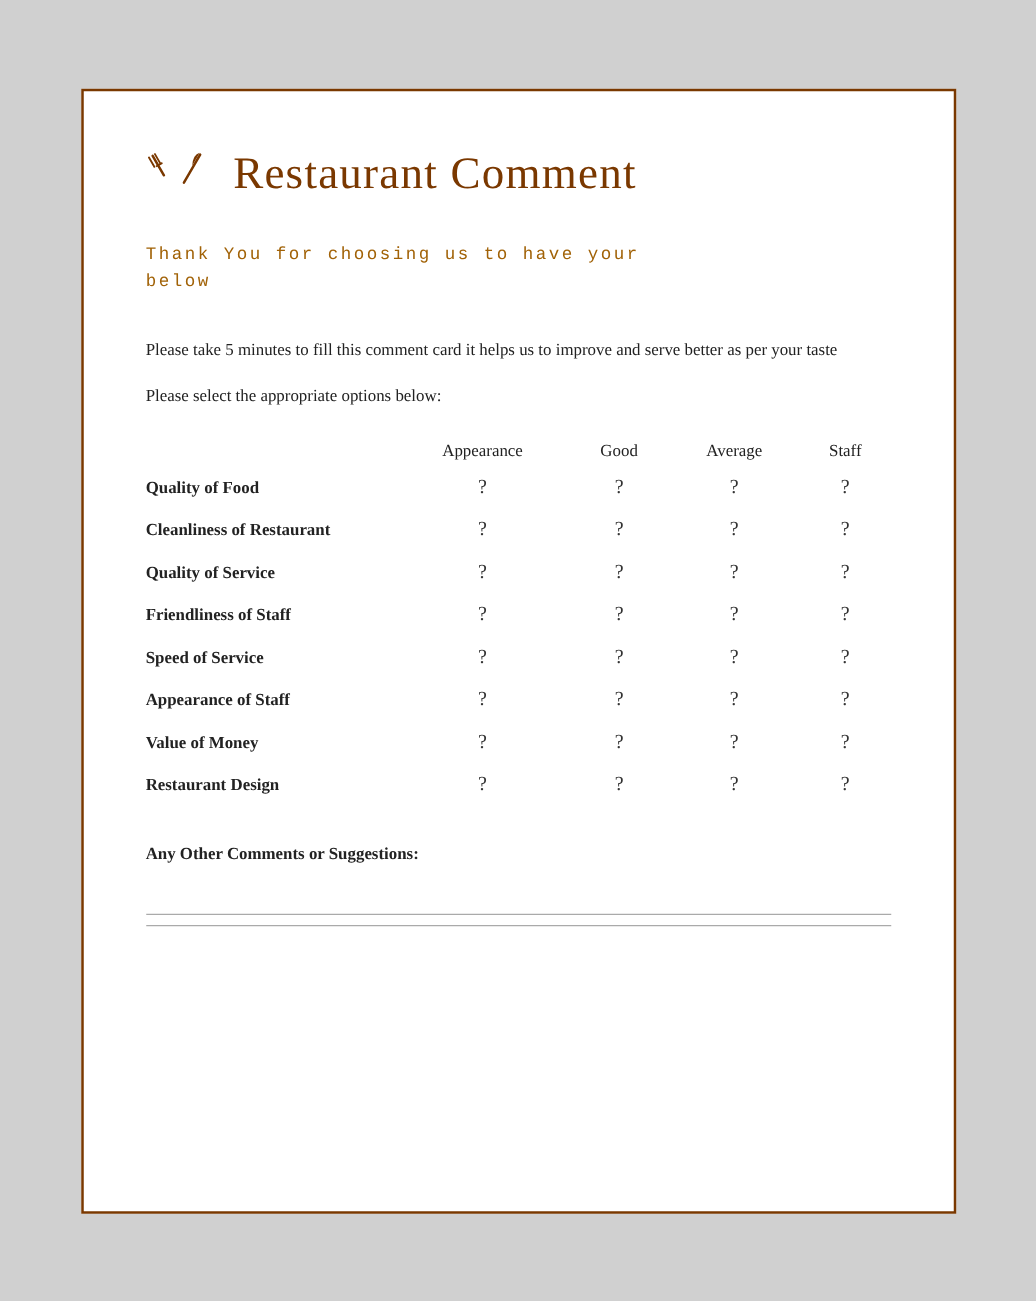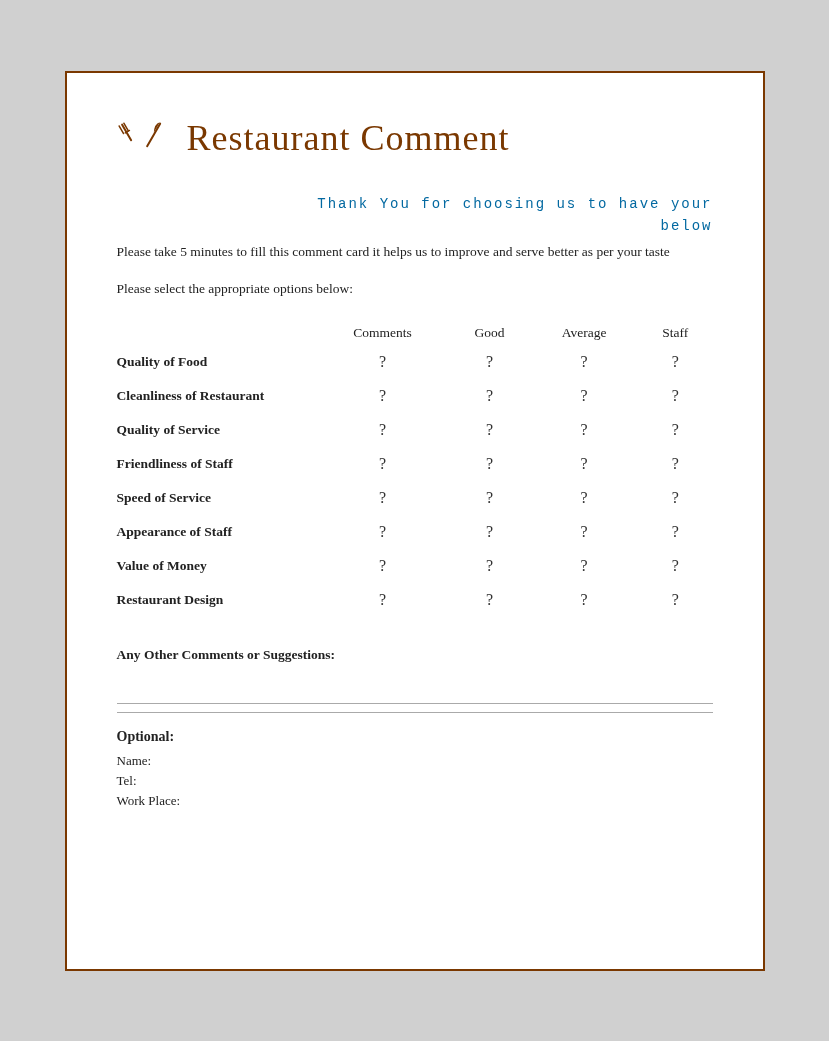--- a/index.html
+++ b/index.html
@@ -48,25 +48,25 @@
 
     .title {
       font-family: 'Times New Roman', Times, serif;
       font-size: 36px;
       color: #7a3800;
       font-weight: normal;
       letter-spacing: 1px;
     }
 
     .thank-you-text {
-      text-align: right;
+      text-align: left;
       font-family: 'Courier New', Courier, monospace;
       font-size: 14px;
-      color: #0369a1;
-      margin-bottom: 4px;
+      color: #a16207;
+      margin-bottom: 32px;
       letter-spacing: 2px;
       line-height: 1.6;
     }
 
     .description {
       font-size: 13.5px;
       color: #222;
       line-height: 1.6;
       margin-bottom: 18px;
     }
@@ -180,21 +180,21 @@
   </div>
 
   <p class="description">Please take 5 minutes to fill this comment card it helps us to improve and serve better as per your taste</p>
 
   <p class="instruction">Please select the appropriate options below:</p>
 
   <table class="rating-table">
     <thead>
       <tr>
         <th style="width:200px; text-align:left;"></th>
-        <th>Comments</th>
+        <th>Appearance</th>
         <th>Good</th>
         <th>Average</th>
         <th>Staff</th>
       </tr>
     </thead>
     <tbody id="rating-table-body">
     <tr>
           <td class="label-cell">Quality of Food</td>
           <td class="radio-cell"><span class="radio-symbol">?</span></td>
           <td class="radio-cell"><span class="radio-symbol">?</span></td>
@@ -252,22 +252,14 @@
         </tr>
       </tbody>
   </table>
 
   <div class="comments-section">
     <p class="comments-label">Any Other Comments or Suggestions:</p>
     <hr class="divider-line">
     <hr class="divider-line">
   </div>
 
-  <div class="optional-section">
-    <p class="optional-title">Optional:</p>
-    <div id="optional-fields-container">
-        <p class="optional-field">Name:</p>
-        <p class="optional-field">Tel:</p>
-        <p class="optional-field">Work Place:</p>
-      </div>
-  </div>
 
 </div>
 
 </body></html>

